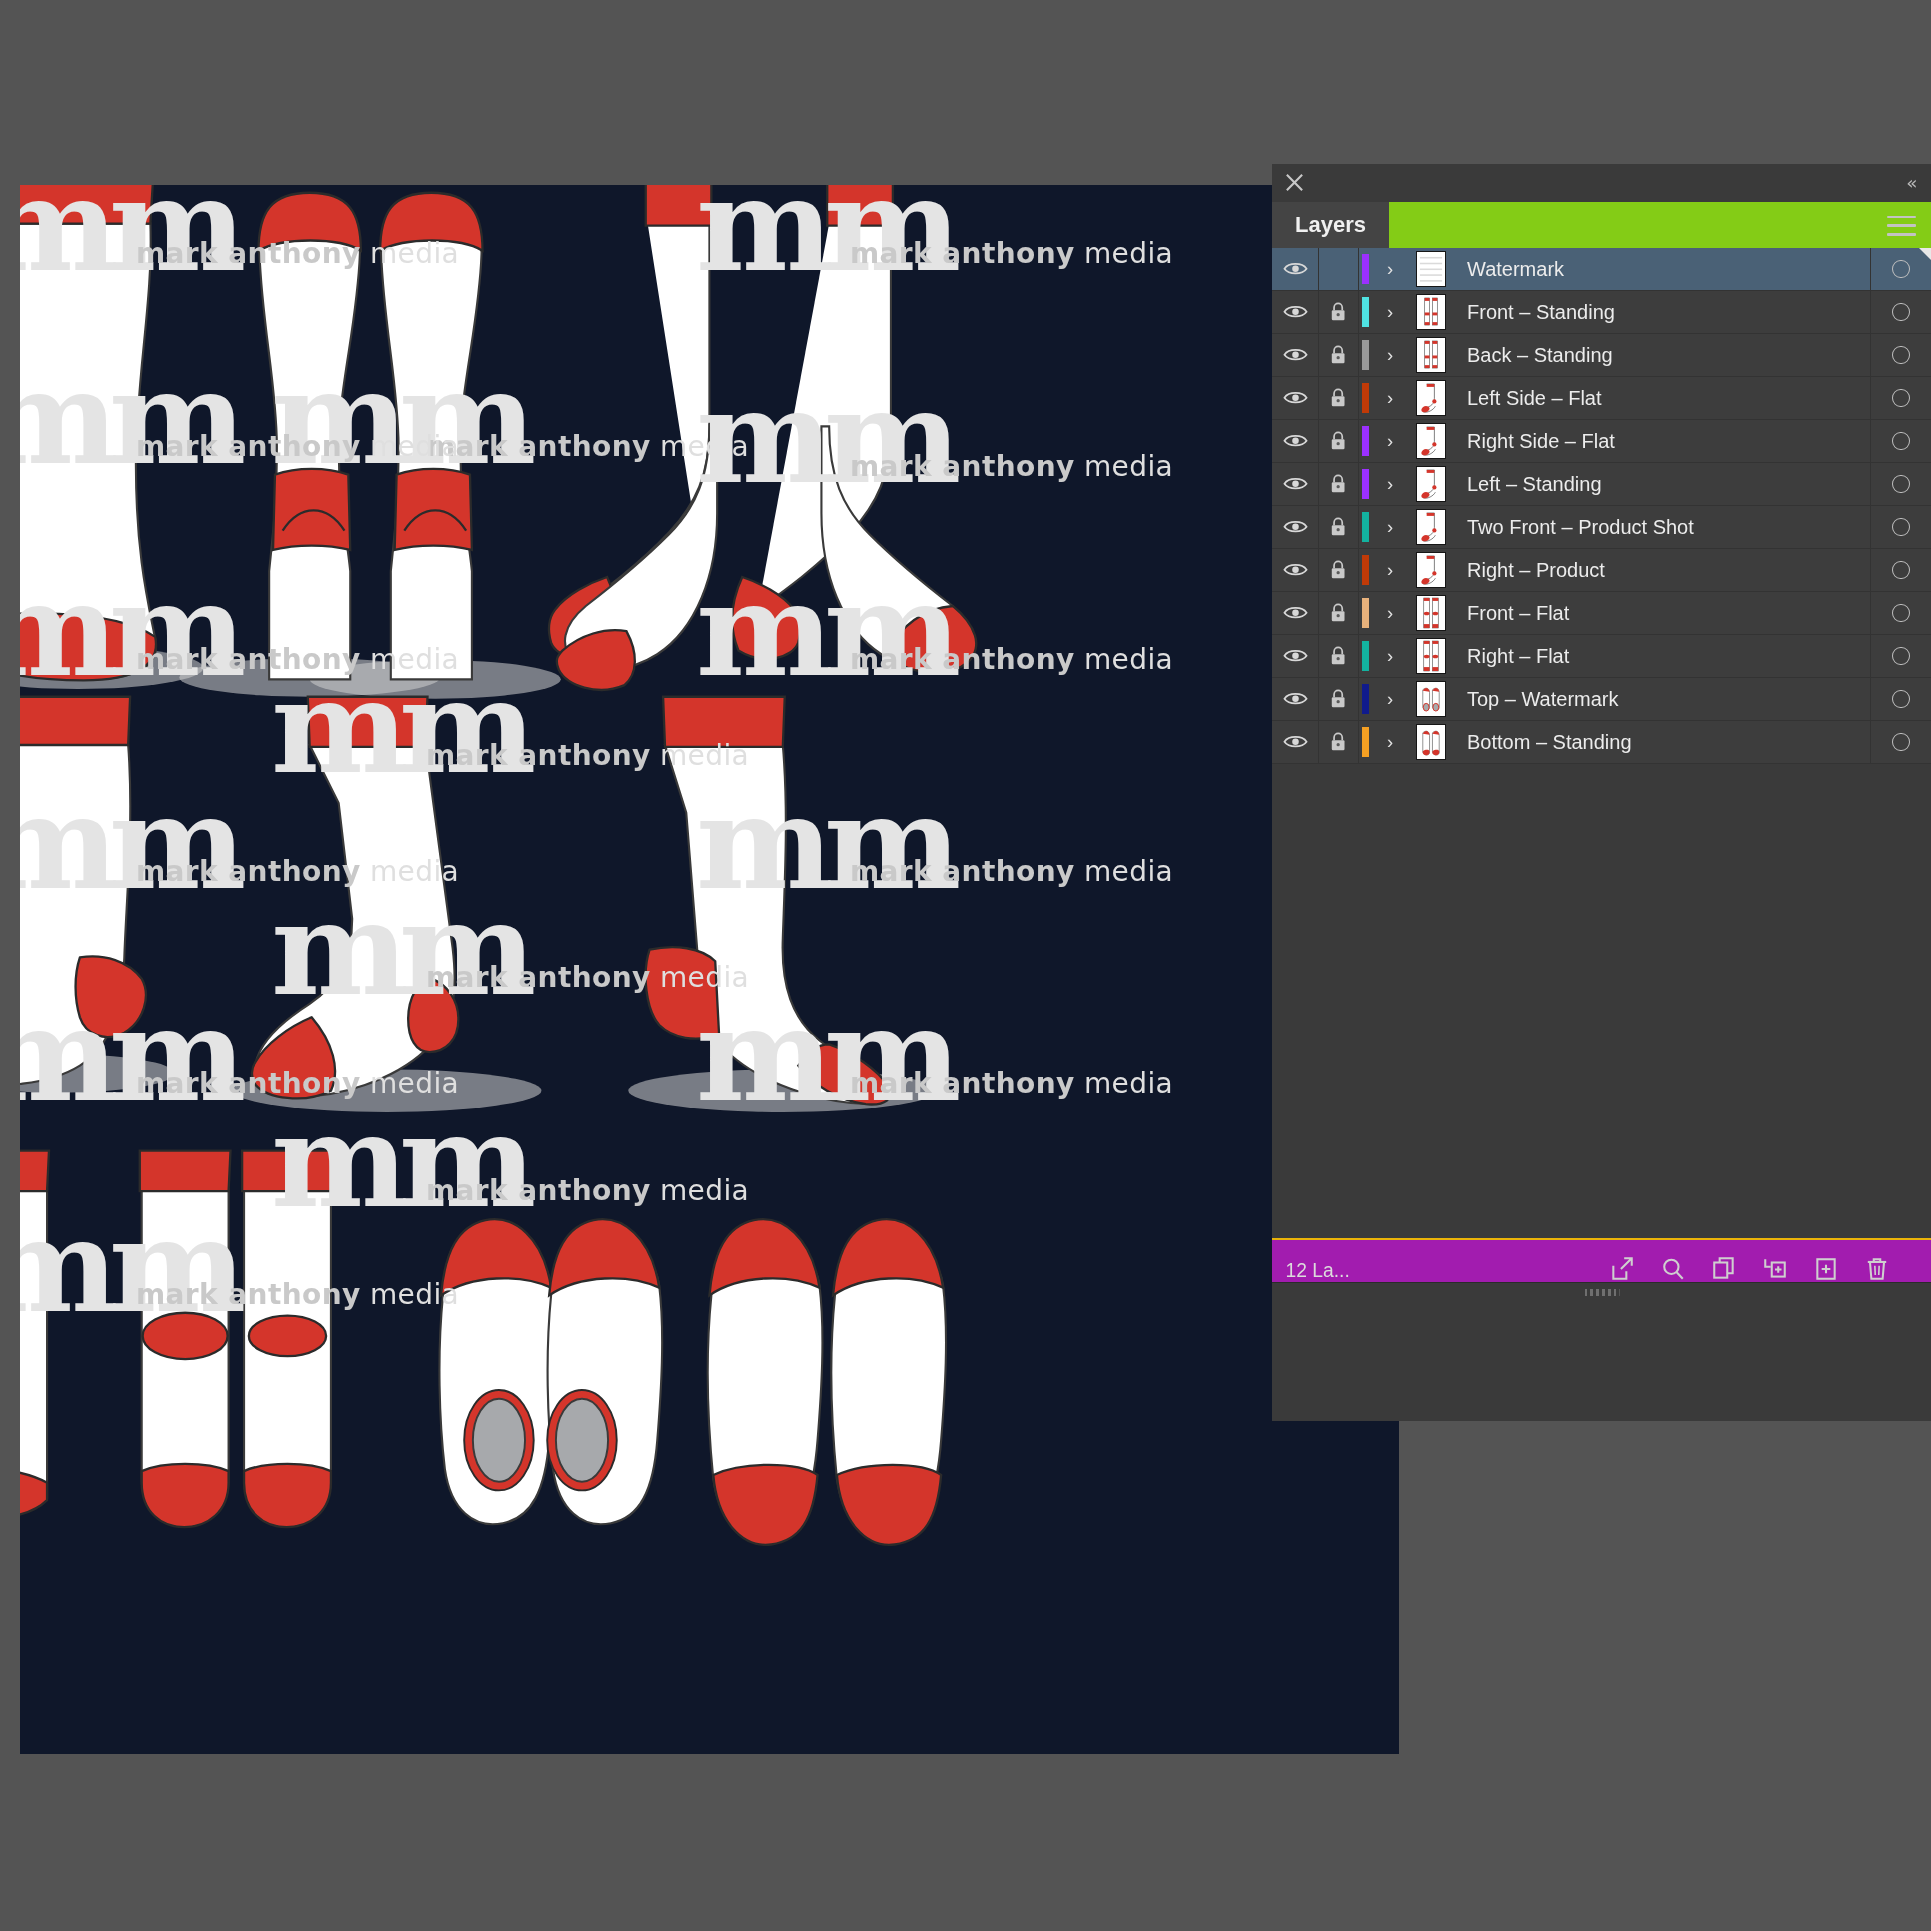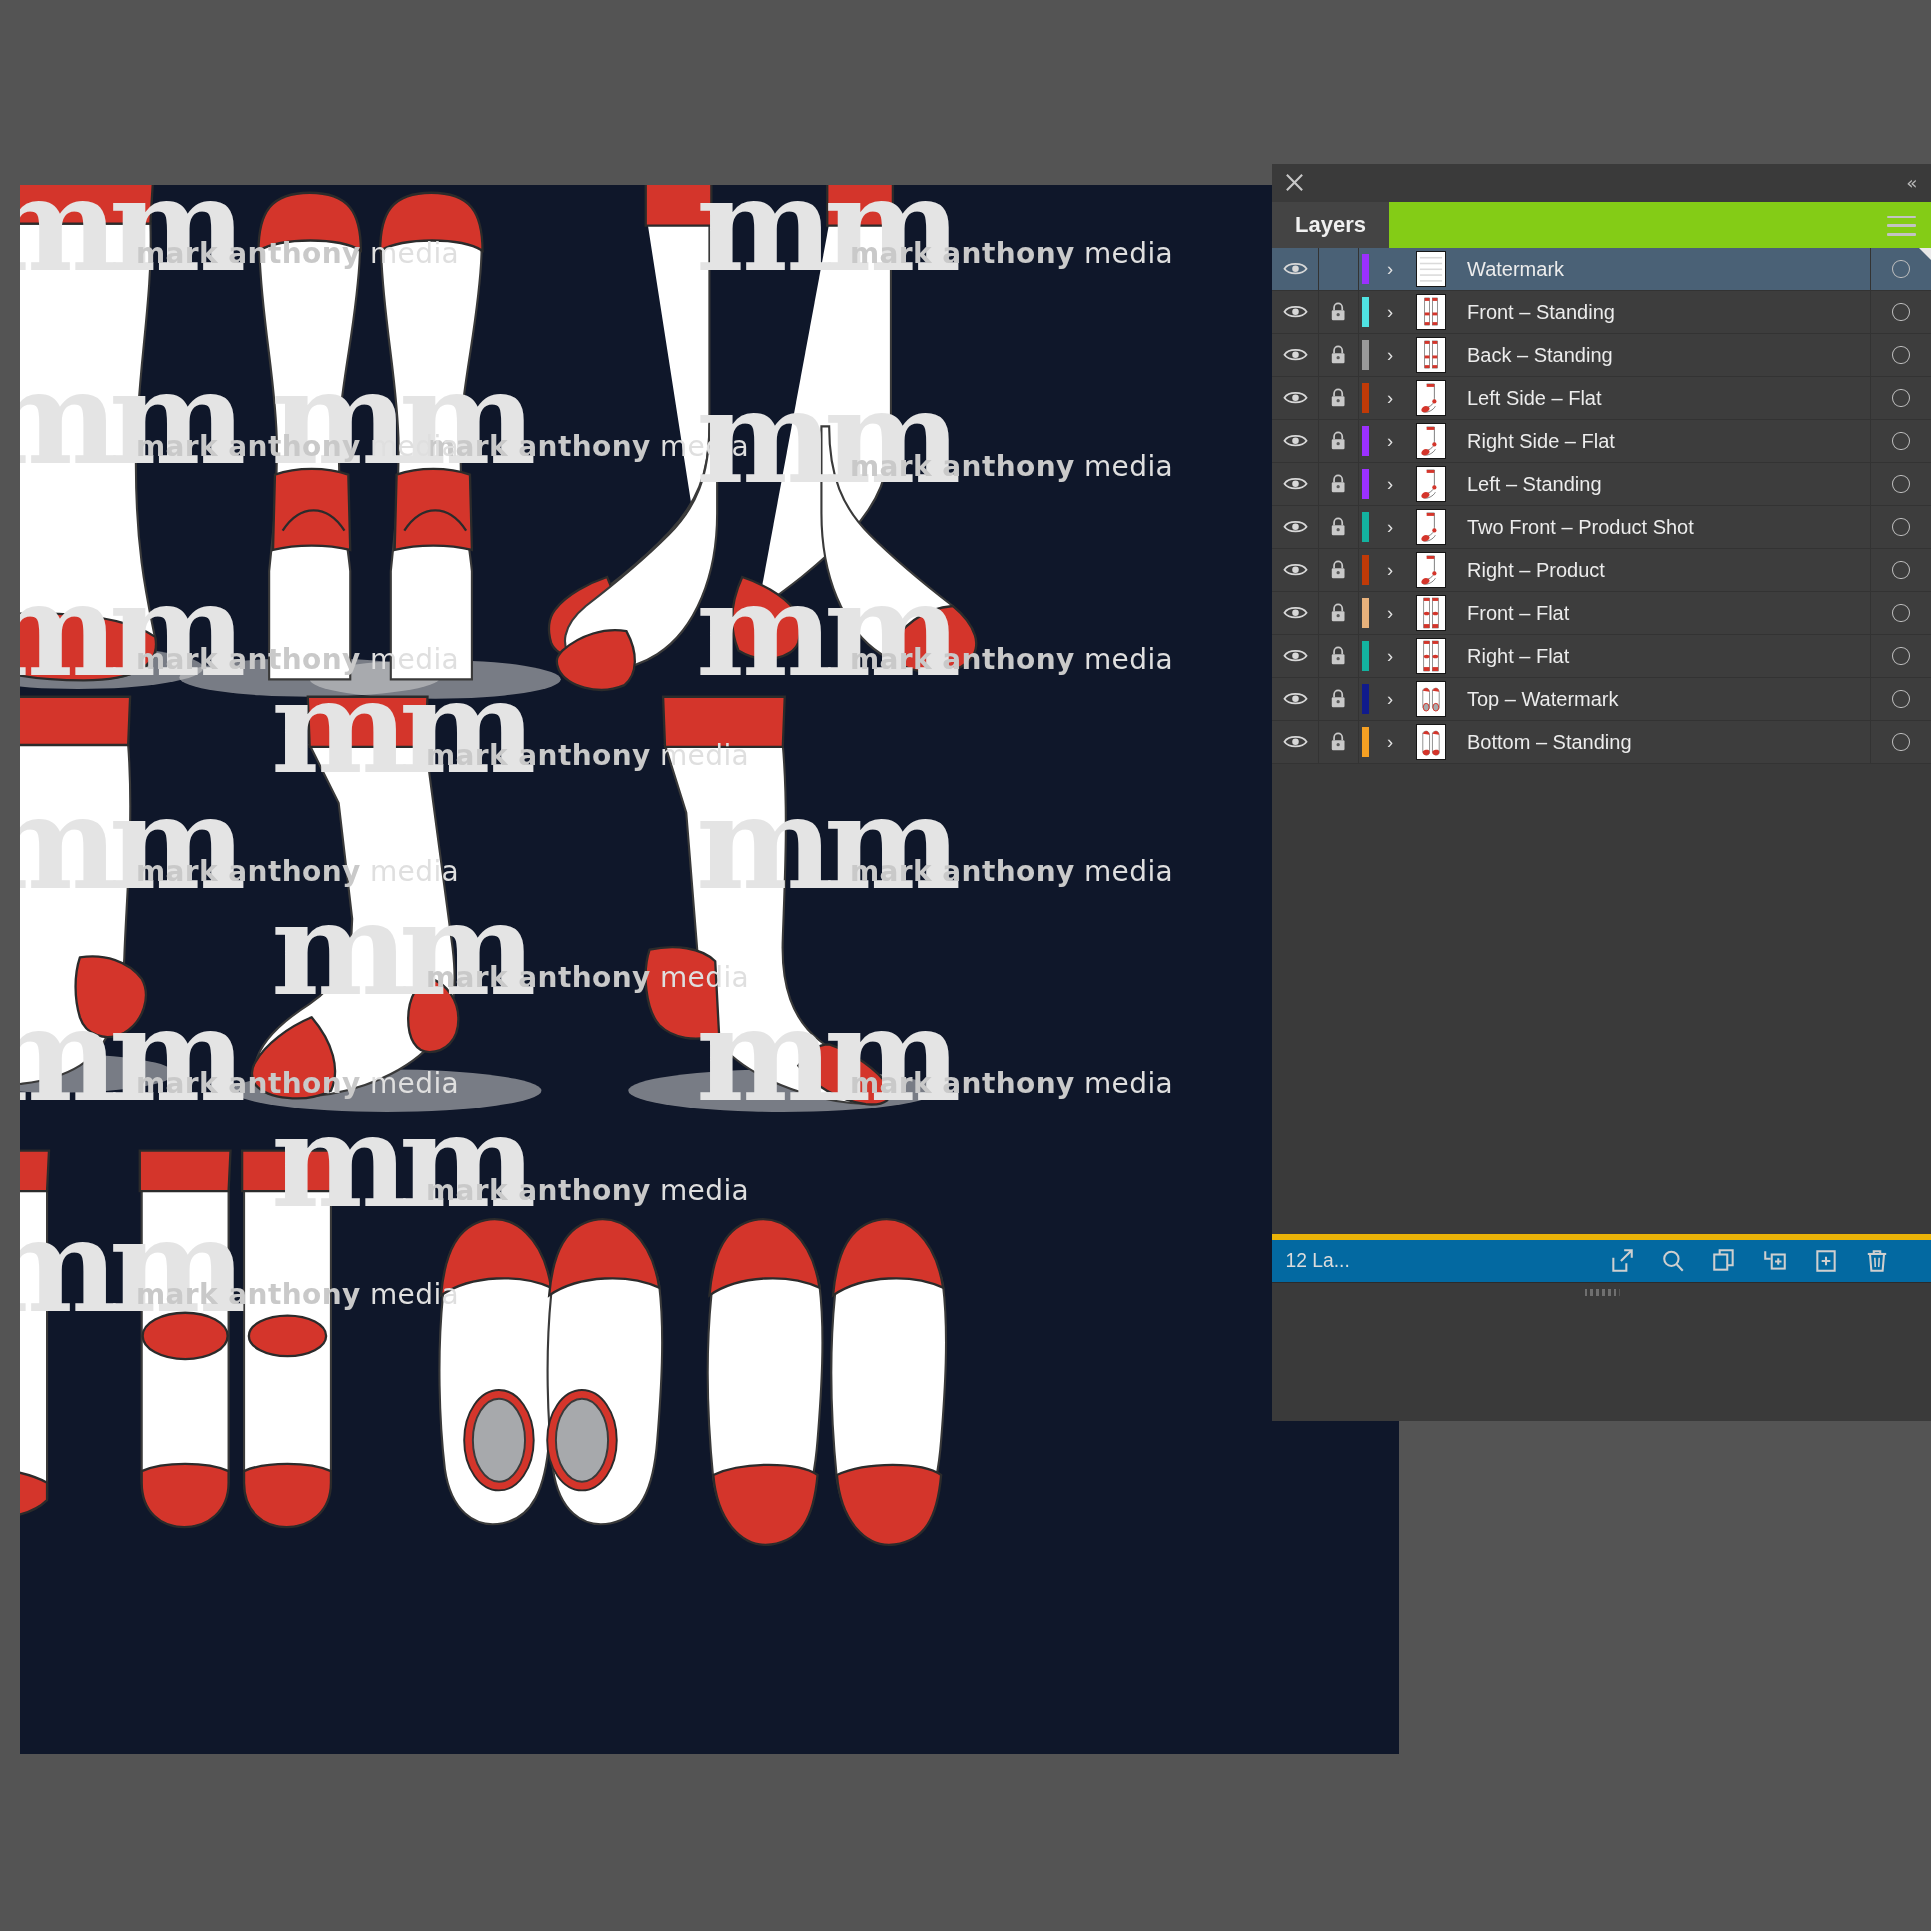--- a/index.html
+++ b/index.html
@@ -169,23 +169,23 @@
     position:absolute;right:0;top:0;
     width:0;height:0;
     border-top:12.6px solid #e8e8e8;
     border-left:12.6px solid transparent;
   }
 
   #panel-footer{
     position:absolute;
     left:0;right:0;bottom:21px;
     height:42px;
-    background:#0369a1;
-    border-top:6px solid #eab308;
-    display:flex;align-items:center;
+    background:#a21caf;
+    border-top:2px solid #eab308;
+    display:flex;align-items:flex-end;
   }
   #layer-count{
     font-size:19.3px;color:#dcdcdc;
     padding-left:13.5px;
     white-space:nowrap;
   }
   #footer-icons{
     margin-left:auto;
     display:flex;align-items:center;
     gap:25px;

